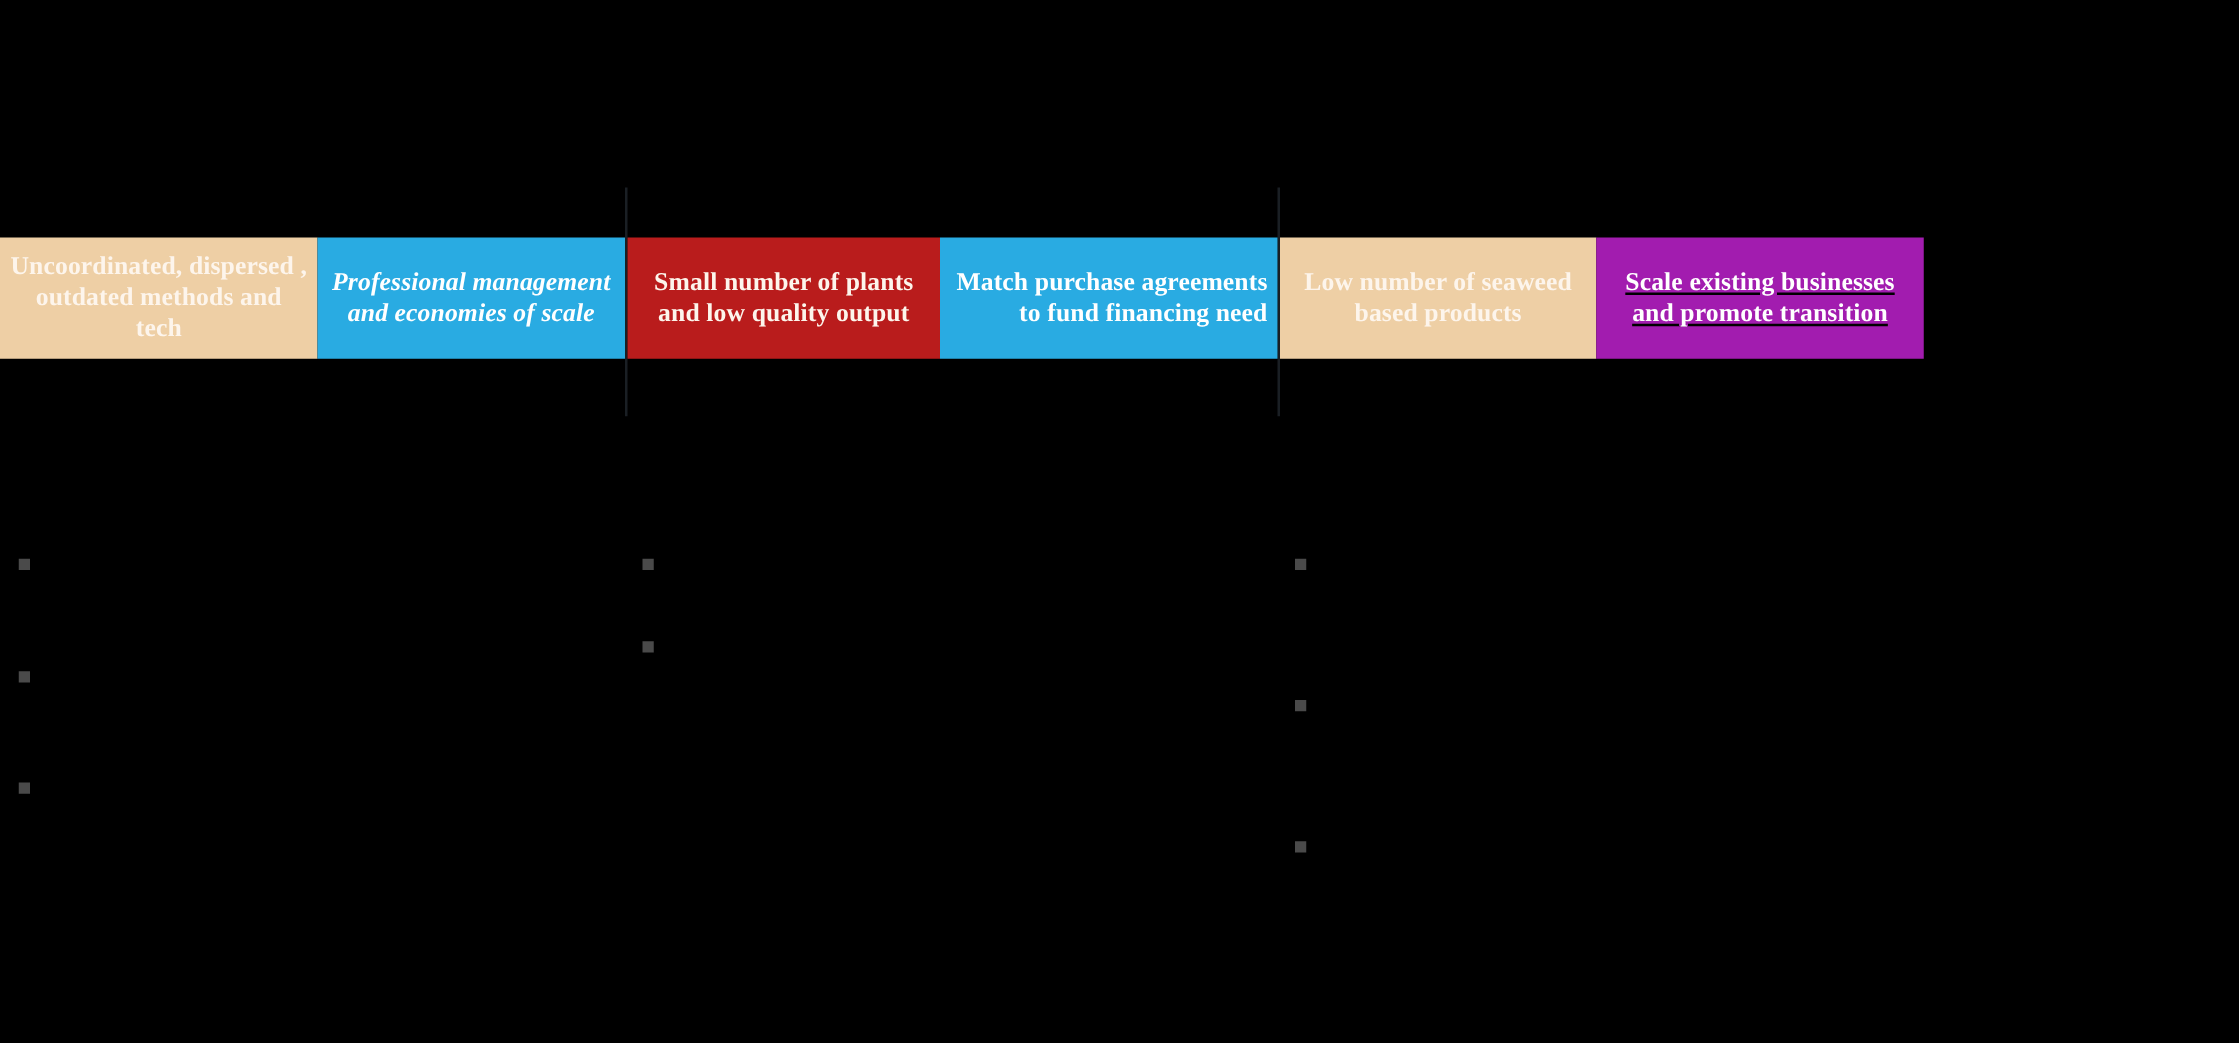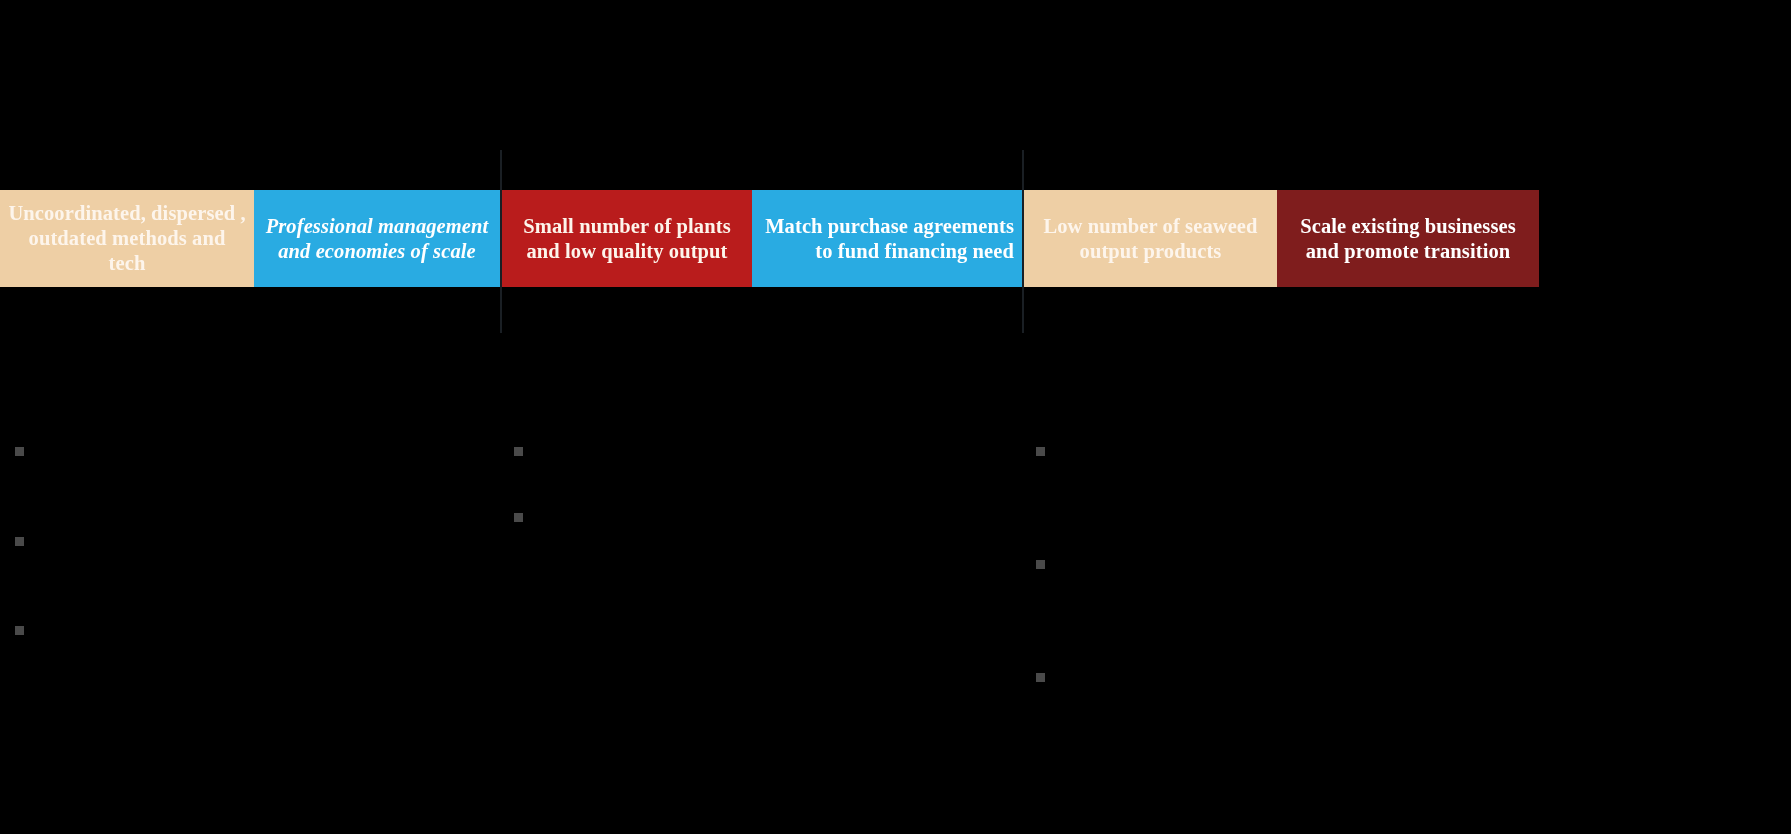--- a/index.html
+++ b/index.html
@@ -99,24 +99,24 @@
 
     <div class="box tan" id="box-2" style="left: 502px; width: 250px; background: #b91c1c;">
       <span class="box-label" style="color: rgb(253, 245, 236);">Small number of plants and low quality output</span>
     </div>
 
     <div class="box blue" id="box-3" style="left: 752px; width: 270px; background: rgb(41, 171, 226);">
       <span class="box-label" style="color: rgb(255, 255, 255); text-align: right;">Match purchase agreements to fund financing need</span>
     </div>
 
     <div class="box tan" id="box-4" style="left: 1024px; width: 253px; background: rgb(238, 207, 165);">
-      <span class="box-label" style="color: rgb(253, 245, 236);">Low number of seaweed output products</span>
+      <span class="box-label" style="color: rgb(253, 245, 236);">Low number of seaweed based products</span>
     </div>
 
-    <div class="box blue" id="box-5" style="left: 1277px; width: 262px; background: #7f1d1d;">
+    <div class="box blue" id="box-5" style="left: 1277px; width: 262px; background: #a21caf; text-decoration: underline;">
       <span class="box-label" style="color: rgb(255, 255, 255);">Scale existing businesses and promote transition</span>
     </div>
 
   </div>
 
   <div id="bullet-layer">
       <div class="bullet" style="left: 15px; top: 447px; background: rgb(74, 74, 74);"></div>
       <div class="bullet" style="left: 15px; top: 537px; background: rgb(74, 74, 74);"></div>
       <div class="bullet" style="left: 15px; top: 626px; background: rgb(74, 74, 74);"></div>
       <div class="bullet" style="left: 514px; top: 447px; background: rgb(74, 74, 74);"></div>

